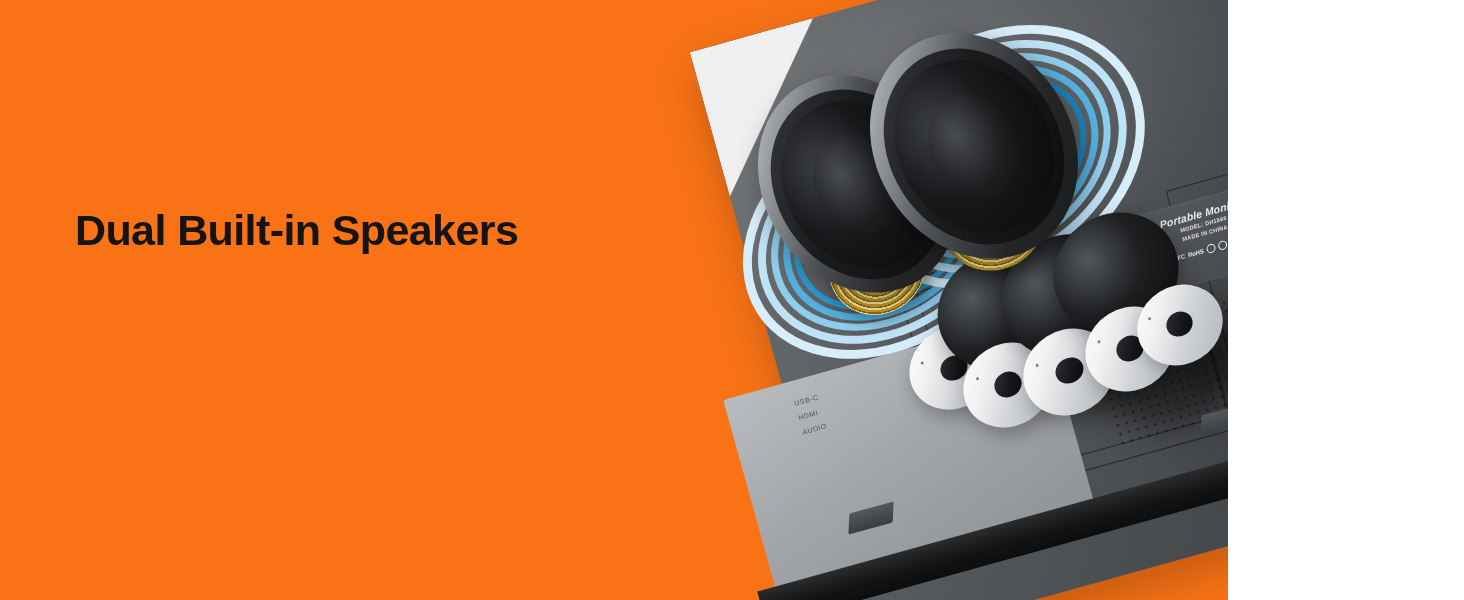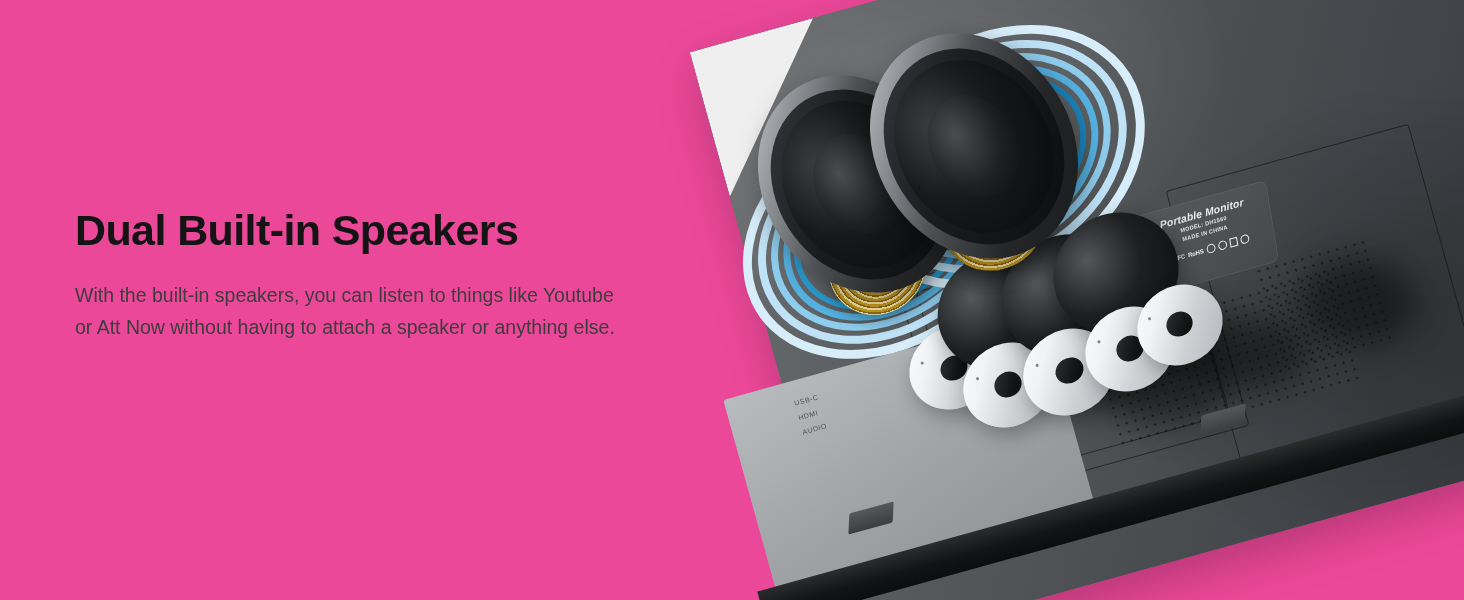--- a/index.html
+++ b/index.html
@@ -2,23 +2,23 @@
 <html><head>
 <meta charset="utf-8">
 <style>
   html, body {
     margin: 0;
     padding: 0;
     background: #ffffff;
   }
   .banner {
     position: relative;
-    width: 1464px;
+    width: 1228px;
     height: 600px;
-    background: #ec4899;
+    background: #f97316;
     overflow: hidden;
     font-family: "Liberation Sans", sans-serif;
   }
 
   
   .copy {
     position: absolute;
     left: 75px;
     top: 206px;
     width: 600px;
@@ -316,21 +316,20 @@
     background: #7d8286;
   }
 </style>
 </head>
 <body>
 
 <div class="banner">
 
   <div class="copy">
     <h1 class="headline">Dual Built-in Speakers</h1>
-    <p class="subcopy">With the built-in speakers, you can listen to things like Youtube or Att Now without having to attach a speaker or anything else.</p>
   </div>
 
   <div class="product">
 
     <div class="monitor-back"></div>
     <div class="monitor-sheen"></div>
     <div class="monitor-chamfer"></div>
 
     <div class="plate plate-3"></div>
     <div class="plate plate-1"></div>

